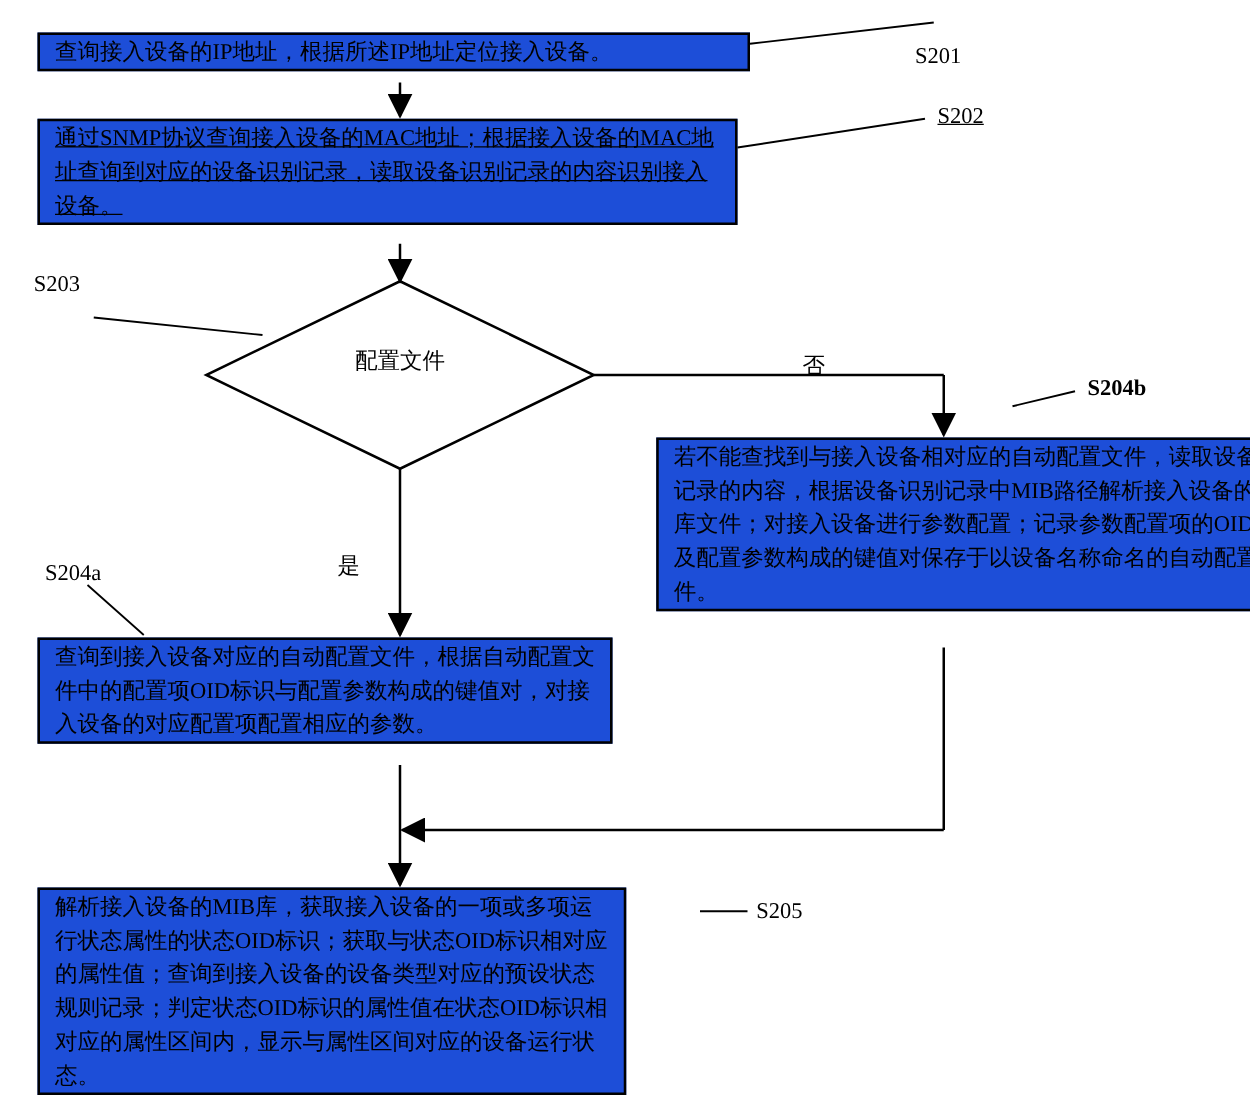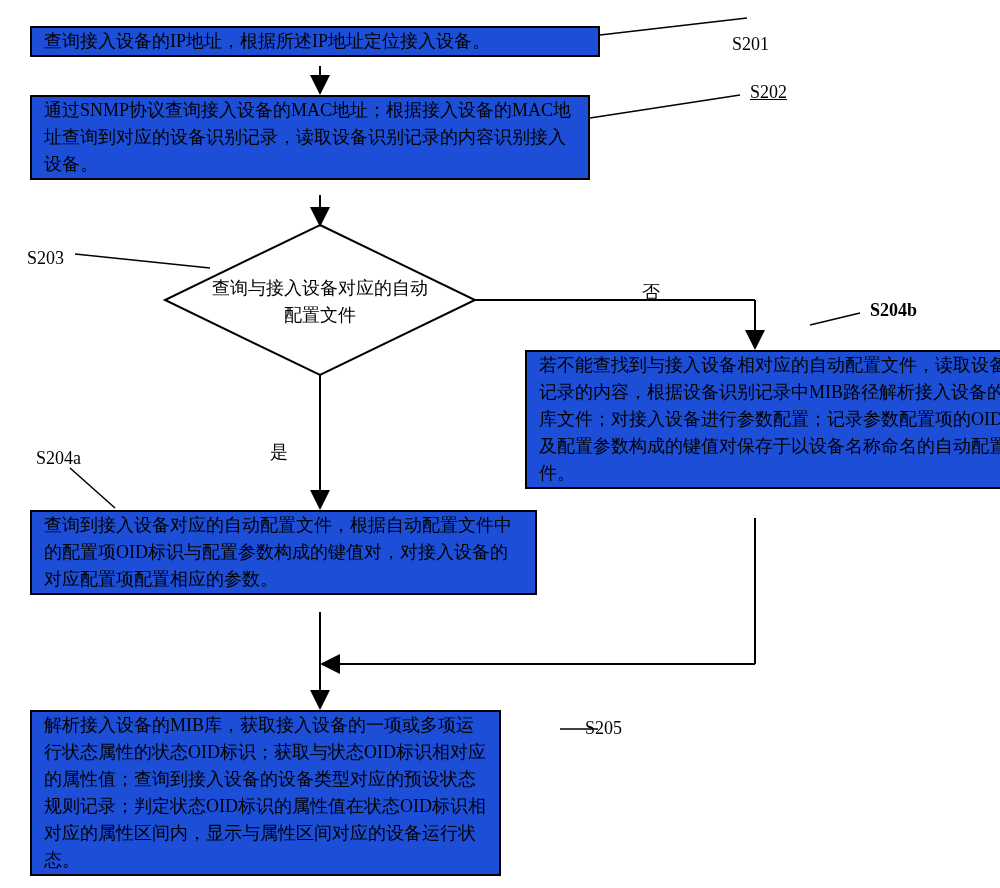--- a/index.html
+++ b/index.html
@@ -53,49 +53,48 @@
 <body>
 
 <div class="label" style="left:732px; top:5px;margin-top:29px;">S201</div>
 
 <div class="box" style="left:30px; top:26px; width:570px;">
   <span>查询接入设备的IP地址，根据所述IP地址定位接入设备。</span>
 </div>
 
 <div class="label" style="left:750px; top:82px;text-decoration:underline;">S202</div>
 
-<div class="box" style="left:30px; top:95px; width:560px;">
+<div class="box" style="left:30px; top:95px; width:560px;text-decoration:underline;">
   <span>通过SNMP协议查询接入设备的MAC地址；根据接入设备的MAC地址查询到对应的设备识别记录，读取设备识别记录的内容识别接入设备。</span>
 </div>
 
-<div class="label" style="left:27px; top:248px;">S203</div>
+<div class="label" style="left:27px; top:217px;">S203</div>
 
 <div class="diamond-container" style="left:180px; top:225px; width:280px; height:150px;">
   <svg width="320" height="160" style="position:absolute; left:-20px; top:-5px;">
     <polygon points="160,5 315,80 160,155 5,80" fill="white" stroke="#000" stroke-width="2"></polygon>
   </svg>
   <div class="diamond-text" style="left:20px; top:50px; width:240px;">
-    <div>查询与接入设备对应的自动</div>
     <div>配置文件</div>
   </div>
 </div>
 
 <div class="label" style="left:870px; top:300px;font-weight:bold;">S204b</div>
 
 <div class="box" style="left:525px; top:350px; width:544px;">
   <span>若不能查找到与接入设备相对应的自动配置文件，读取设备设别记录的内容，根据设备识别记录中MIB路径解析接入设备的MIB库文件；对接入设备进行参数配置；记录参数配置项的OID标识及配置参数构成的键值对保存于以设备名称命名的自动配置文件。</span>
 </div>
 
 <div class="label" style="left:36px; top:448px;">S204a</div>
 
-<div class="box" style="left:30px; top:510px; width:507px;">
+<div class="box" style="left:30px; top:510px; width:460px;">
   <span>查询到接入设备对应的自动配置文件，根据自动配置文件中的配置项OID标识与配置参数构成的键值对，对接入设备的对应配置项配置相应的参数。</span>
 </div>
 
-<div class="label" style="left:585px; top:718px;">S205</div>
+<div class="label" style="left:605px; top:718px;">S205</div>
 
 <div class="box" style="left:30px; top:710px; width:471px;">
   <span>解析接入设备的MIB库，获取接入设备的一项或多项运行状态属性的状态OID标识；获取与状态OID标识相对应的属性值；查询到接入设备的设备类型对应的预设状态规则记录；判定状态OID标识的属性值在状态OID标识相对应的属性区间内，显示与属性区间对应的设备运行状态。</span>
 </div>
 
 <div class="edge-label" style="left:270px; top:440px;">是</div>
 <div class="edge-label" style="left:642px; top:280px;">否</div>
 
 <svg class="arrows">
   <defs>

